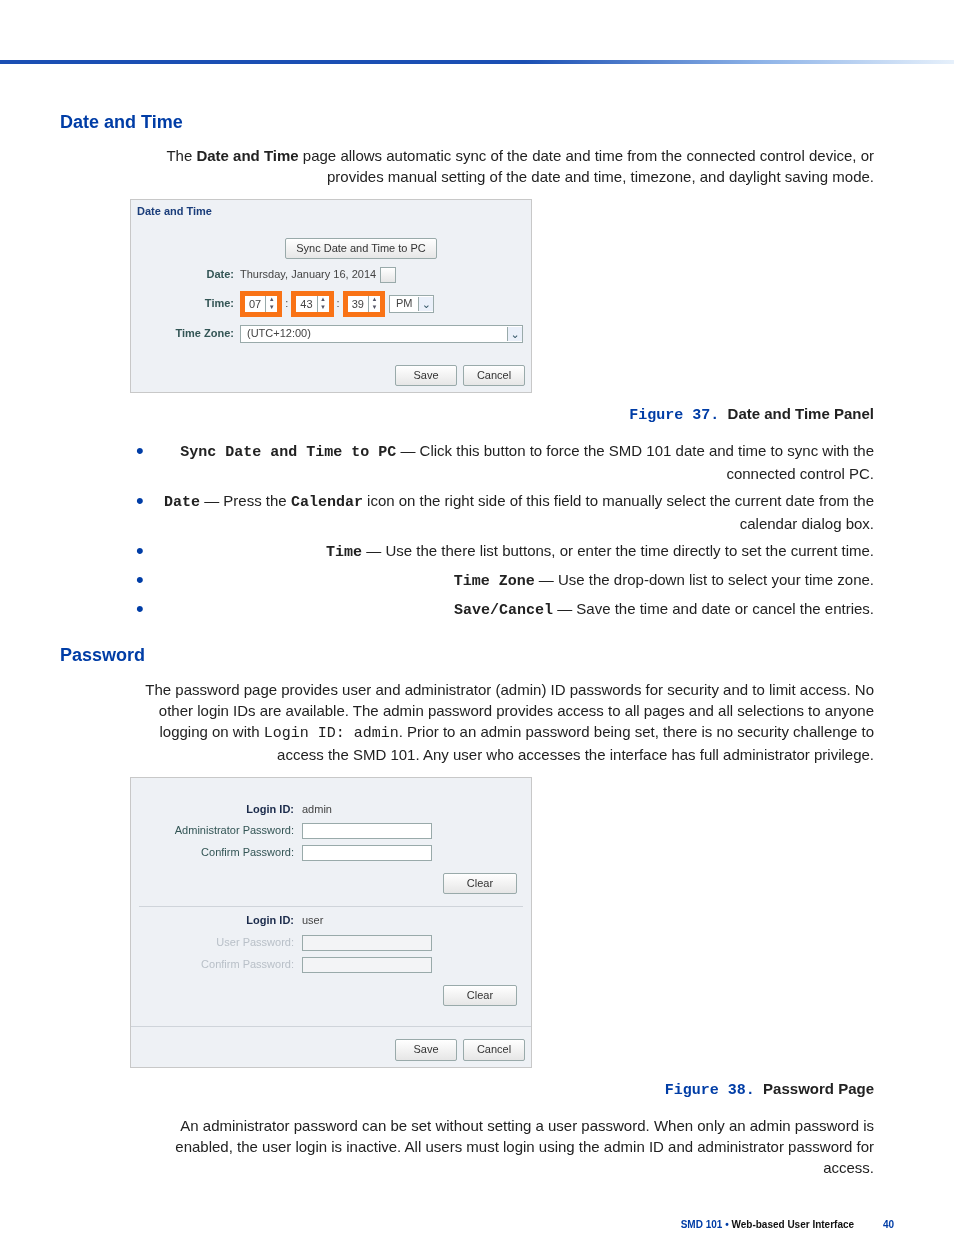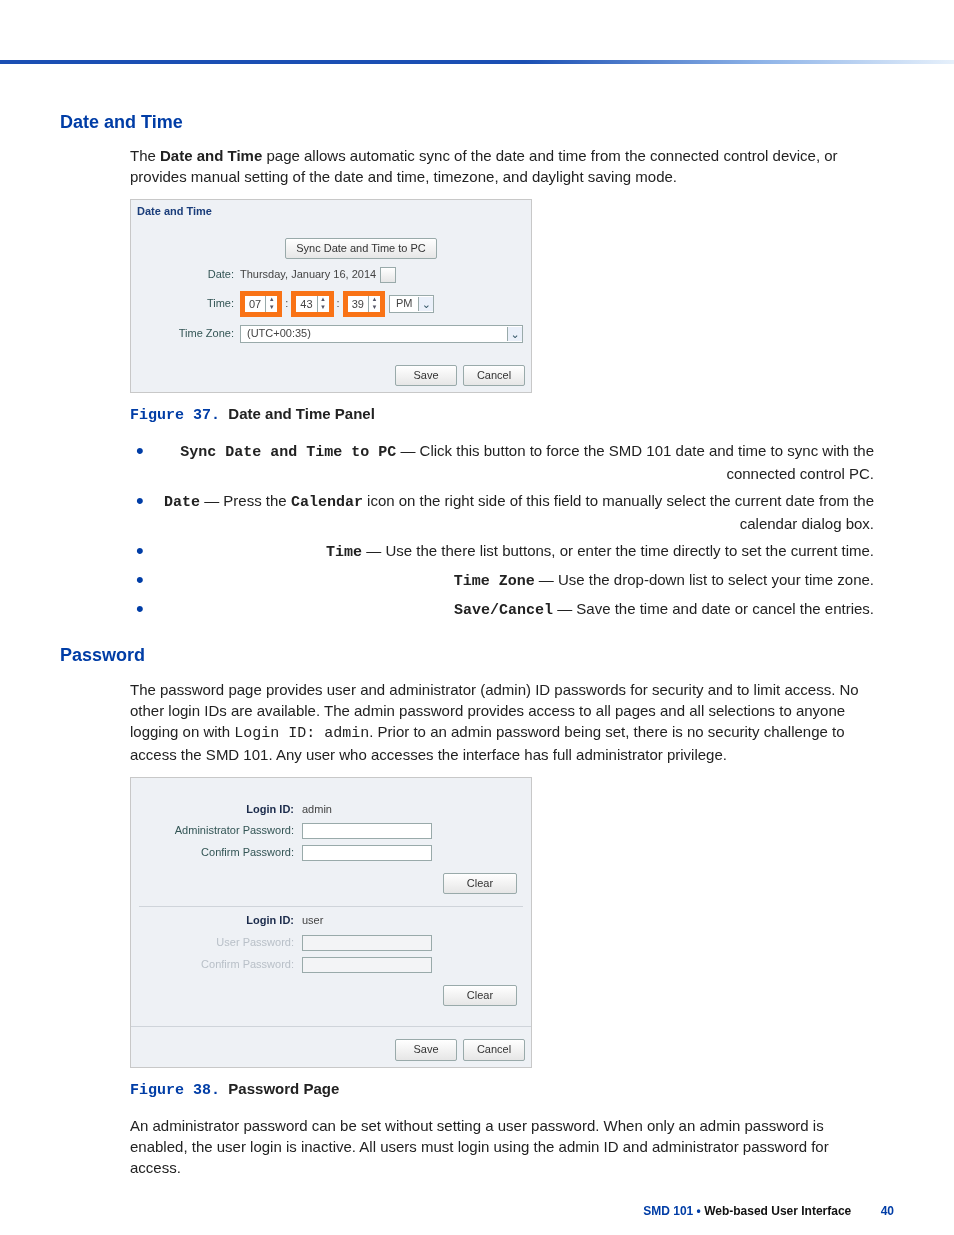--- a/index.html
+++ b/index.html
@@ -9,38 +9,38 @@
   }
   html,body{margin:0;padding:0;background:#fff;color:var(--body);
     font-family:Helvetica,Arial,sans-serif;font-size:15px;line-height:1.4;}
   .page{width:954px;min-height:1235px;margin:0 auto;position:relative;
     box-sizing:border-box;padding:40px 60px 60px 60px;}
   .top-rule{position:absolute;left:0;right:0;top:60px;height:4px;
     background:linear-gradient(to right,#1b4fb3 0%,#1b4fb3 55%,#8fb4e8 80%,#e6f0fb 100%);}
   .content{margin-left:70px;margin-right:20px;margin-top:70px;}
   h2.section{color:var(--accent);font-size:18px;font-weight:700;margin:22px 0 10px 0;}
   .section-wrap{margin-left:-70px;}
-  p{margin:8px 0 12px 0;}
+  p{margin:8px 0 12px 0;text-align:right;}
   .fig-caption{margin:10px 0 14px 0;}
   .fig-caption .label{color:var(--accent);font-weight:700;font-family:Liberation Mono, monospace;}
   .fig-caption .title{font-weight:700;}
   ul.bullets{list-style:none;padding:0;margin:6px 0 18px 0;text-align:right;}
   ul.bullets>li{position:relative;padding-left:28px;margin:6px 0;}
   ul.bullets>li::before{content:"•";color:var(--accent);font-size:22px;
     position:absolute;left:6px;top:-4px;}
   .mono{font-family:"Courier New",monospace;font-weight:700;}
   .mono-n{font-family:"Courier New",monospace;}
 
   
   .panel{border:1px solid #c8c8c8;background:#eef1f5;margin:12px 0 6px 0;
     font-size:11px;color:#444;}
   .panel .panel-title{font-size:11px;font-weight:700;color:#1a3d7a;margin:4px 6px;}
   .panel-inner{padding:6px 8px 8px 8px;}
   .row{display:flex;align-items:center;margin:8px 0;}
-  .row .lab{width:95px;text-align:right;padding-right:6px;color:#355;}
+  .row .lab{width:95px;text-align:right;padding-right:6px;color:#355;font-weight:bold;}
   .btn{background:linear-gradient(#fff,#e6e6e6);border:1px solid #9aa;
     font-size:11px;padding:2px 10px;border-radius:2px;color:#333;min-width:40px;
     text-align:center;display:inline-block;}
   .field{background:#fff;border:1px solid #9aa;height:16px;min-width:120px;
     display:inline-block;box-sizing:border-box;font-size:11px;}
   .spinner{display:inline-flex;align-items:stretch;border:5px solid #f97316;background:#fff;
     height:16px;}
   .spinner .v{padding:0 4px;font-size:11px;line-height:16px;}
   .spinner .arrows{width:11px;border-left:1px solid #9aa;display:flex;flex-direction:column;}
   .spinner .arrows div{flex:1;font-size:6px;line-height:7px;text-align:center;color:#556;}
@@ -52,21 +52,21 @@
   .cal-ico{display:inline-block;width:14px;height:14px;border:1px solid #9aa;
     background:linear-gradient(#fff,#e6e6e6);margin-left:4px;vertical-align:middle;}
   .panel .btnbar{display:flex;justify-content:flex-end;gap:6px;padding:6px;}
   .hr{border-top:1px solid #cfd4da;margin:6px 0;}
 
   .pw-panel{width:400px;}
   .pw-panel .pw-row{display:flex;align-items:center;margin:6px 0;}
   .pw-panel .pw-lab{width:155px;text-align:right;padding-right:8px;color:#355;}
   .pw-panel .pw-lab.bold{font-weight:700;color:#1a2a4a;}
   .pw-panel .dim .pw-lab{color:#b9c0c8;}
-  .footer{position:absolute;bottom:30px;right:60px;font-size:12px;}
+  .footer{position:absolute;bottom:18px;right:60px;font-size:10px;}
   .footer .a{color:var(--footer);font-weight:700;}
   .footer .b{color:#111;font-weight:700;}
   .footer .pg{color:var(--footer);font-weight:700;margin-left:26px;}
 </style>
 </head>
 <body>
 
 <div class="page">
   <div class="top-rule"></div>
 
@@ -118,21 +118,21 @@
           </span>
           <span style="width:4px"></span>
           <span class="sel">
             <span class="sv">PM</span>
             <span class="dd">⌄</span>
           </span>
         </div>
         <div class="row">
           <span class="lab">Time Zone:</span>
           <span class="sel" style="flex:1">
-            <span class="sv" style="flex:1">(UTC+00:35)</span>
+            <span class="sv" style="flex:1">(UTC+12:00)</span>
             <span class="dd">⌄</span>
           </span>
         </div>
       </div>
       <div class="btnbar">
         <span class="btn">Save</span>
         <span class="btn">Cancel</span>
       </div>
     </div>
 

